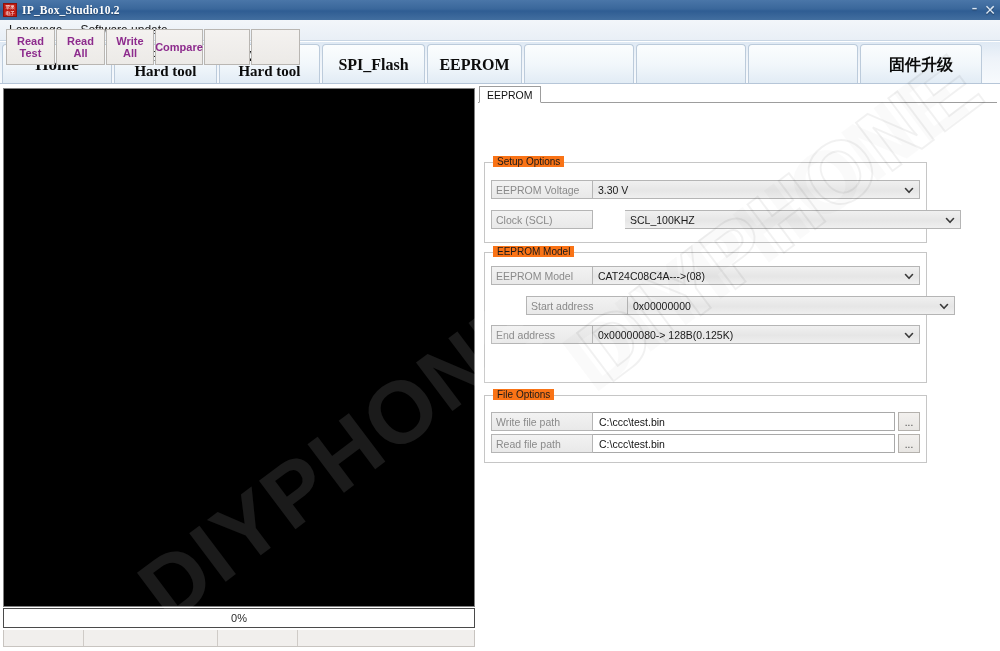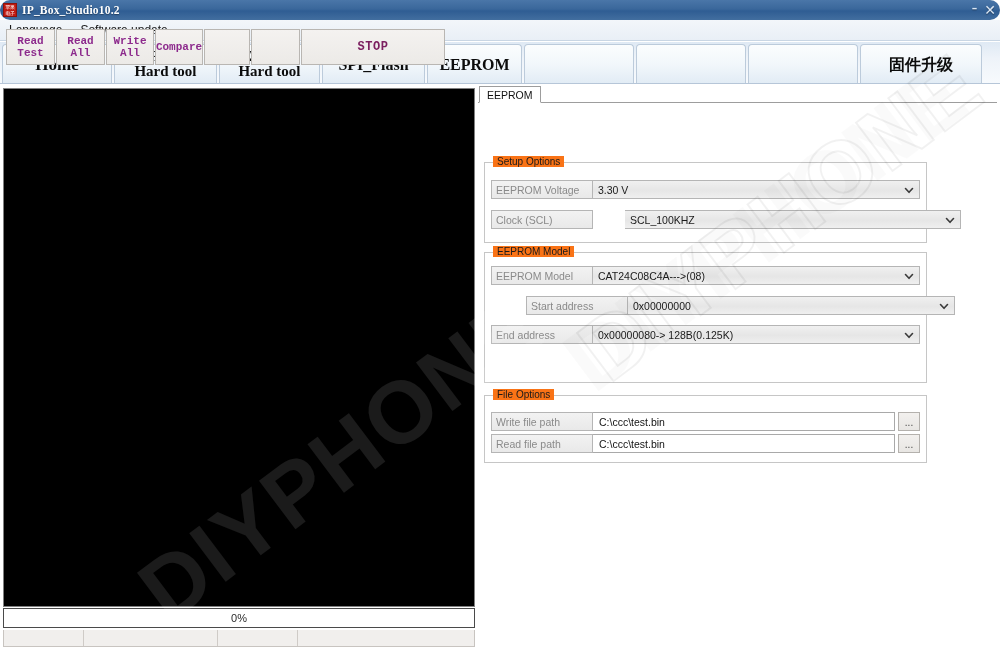--- a/index.html
+++ b/index.html
@@ -17,21 +17,20 @@
     overflow: hidden;
   }
 
   
   #titlebar {
     position: absolute; left: 0; top: 0; width: 1000px; height: 20px;
     background: linear-gradient(to bottom, #4a76a8 0%, #3a679b 45%, #2f5d93 55%, #426e9f 100%);
     display: flex; align-items: center;
     box-sizing: border-box;
     padding-left: 3px;
-    border-radius: 10px;
   }
   #appicon {
     width: 14px; height: 14px;
     background: #c01a12;
     border: 1px solid #8c120c;
     box-sizing: border-box;
     display: flex; flex-direction: column;
     justify-content: center; align-items: center;
     line-height: 6px;
     overflow: hidden;
@@ -194,21 +193,21 @@
     width: 440px; height: 36px;
     display: flex;
   }
   .abtn {
     background: linear-gradient(to bottom, #f4f2f0 0%, #eceae7 100%);
     border: 1px solid #b9b6b2;
     box-sizing: border-box;
     margin-right: 1px;
     display: flex; flex-direction: column;
     align-items: center; justify-content: center;
-    font-family: Liberation Mono, monospace;
+    font-family: Liberation Sans, sans-serif;
     font-weight: bold;
     font-size: 11px;
     line-height: 12px;
     color: #8d2b8d;
     cursor: default;
     text-align: center;
   }
   .abtn.b1 { width: 49px; }
   .abtn.b2 { width: 49px; }
   .abtn.b3 { width: 48px; }
@@ -447,23 +446,20 @@
       <span>All</span>
     </div>
     <div class="abtn b4">
       <span>Compare</span>
     </div>
     <div class="abtn b5">
       <span></span>
     </div>
     <div class="abtn b6">
       <span></span>
-    </div>
-    <div class="abtn b7">
-      <span>STOP</span>
     </div>
   </div>
 
   <div class="groupbox" id="grp-setup">
     <div class="grouplabel">Setup Options</div>
   </div>
 
   <div class="fieldrow" id="row-voltage">
     <div class="fieldlabel">EEPROM Voltage</div>
     <div class="combobox">

